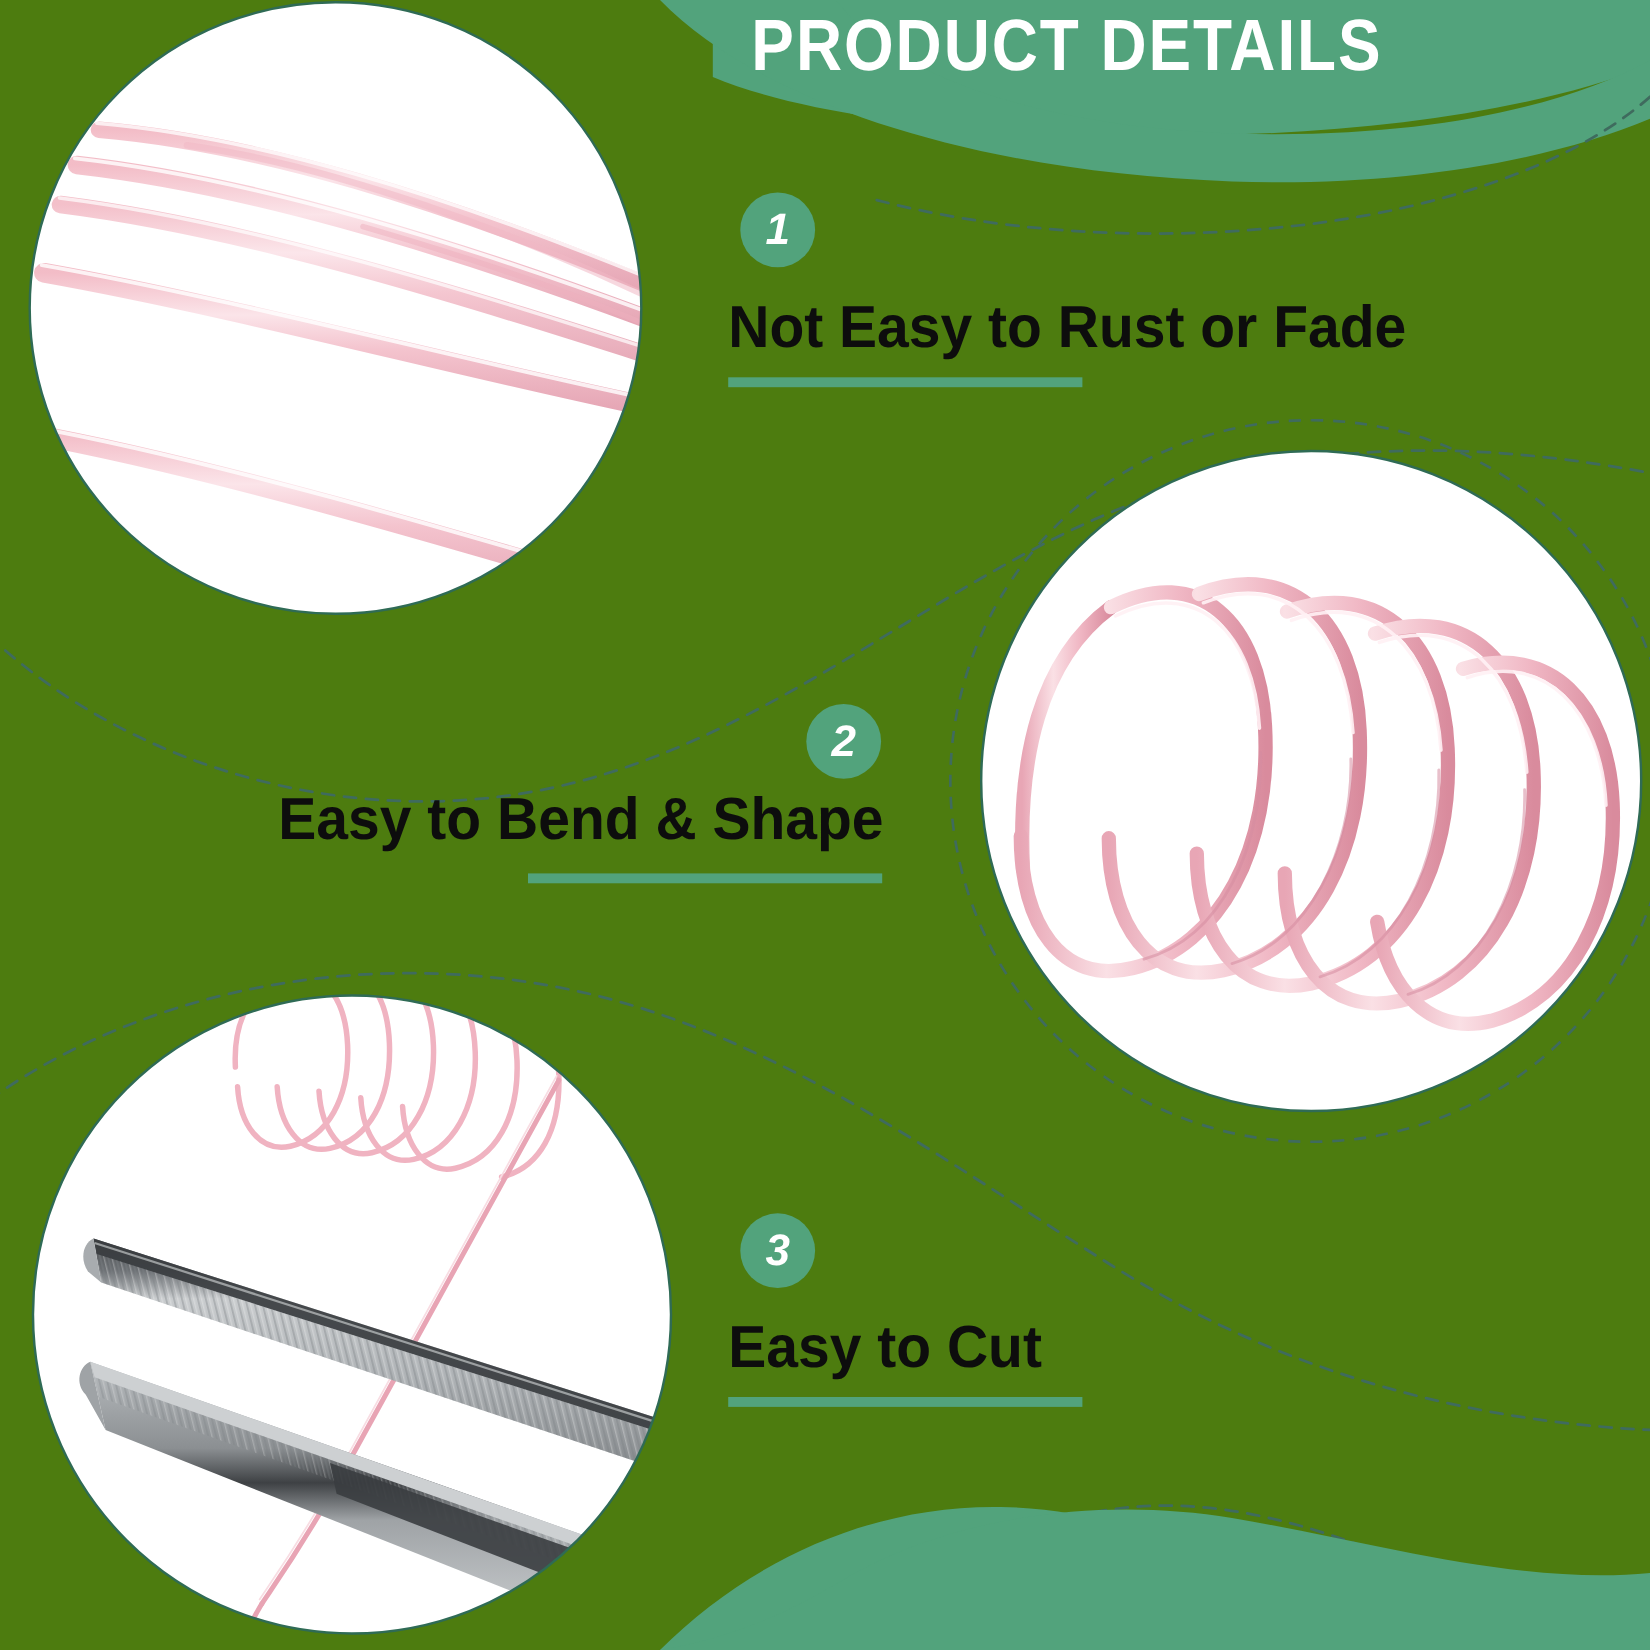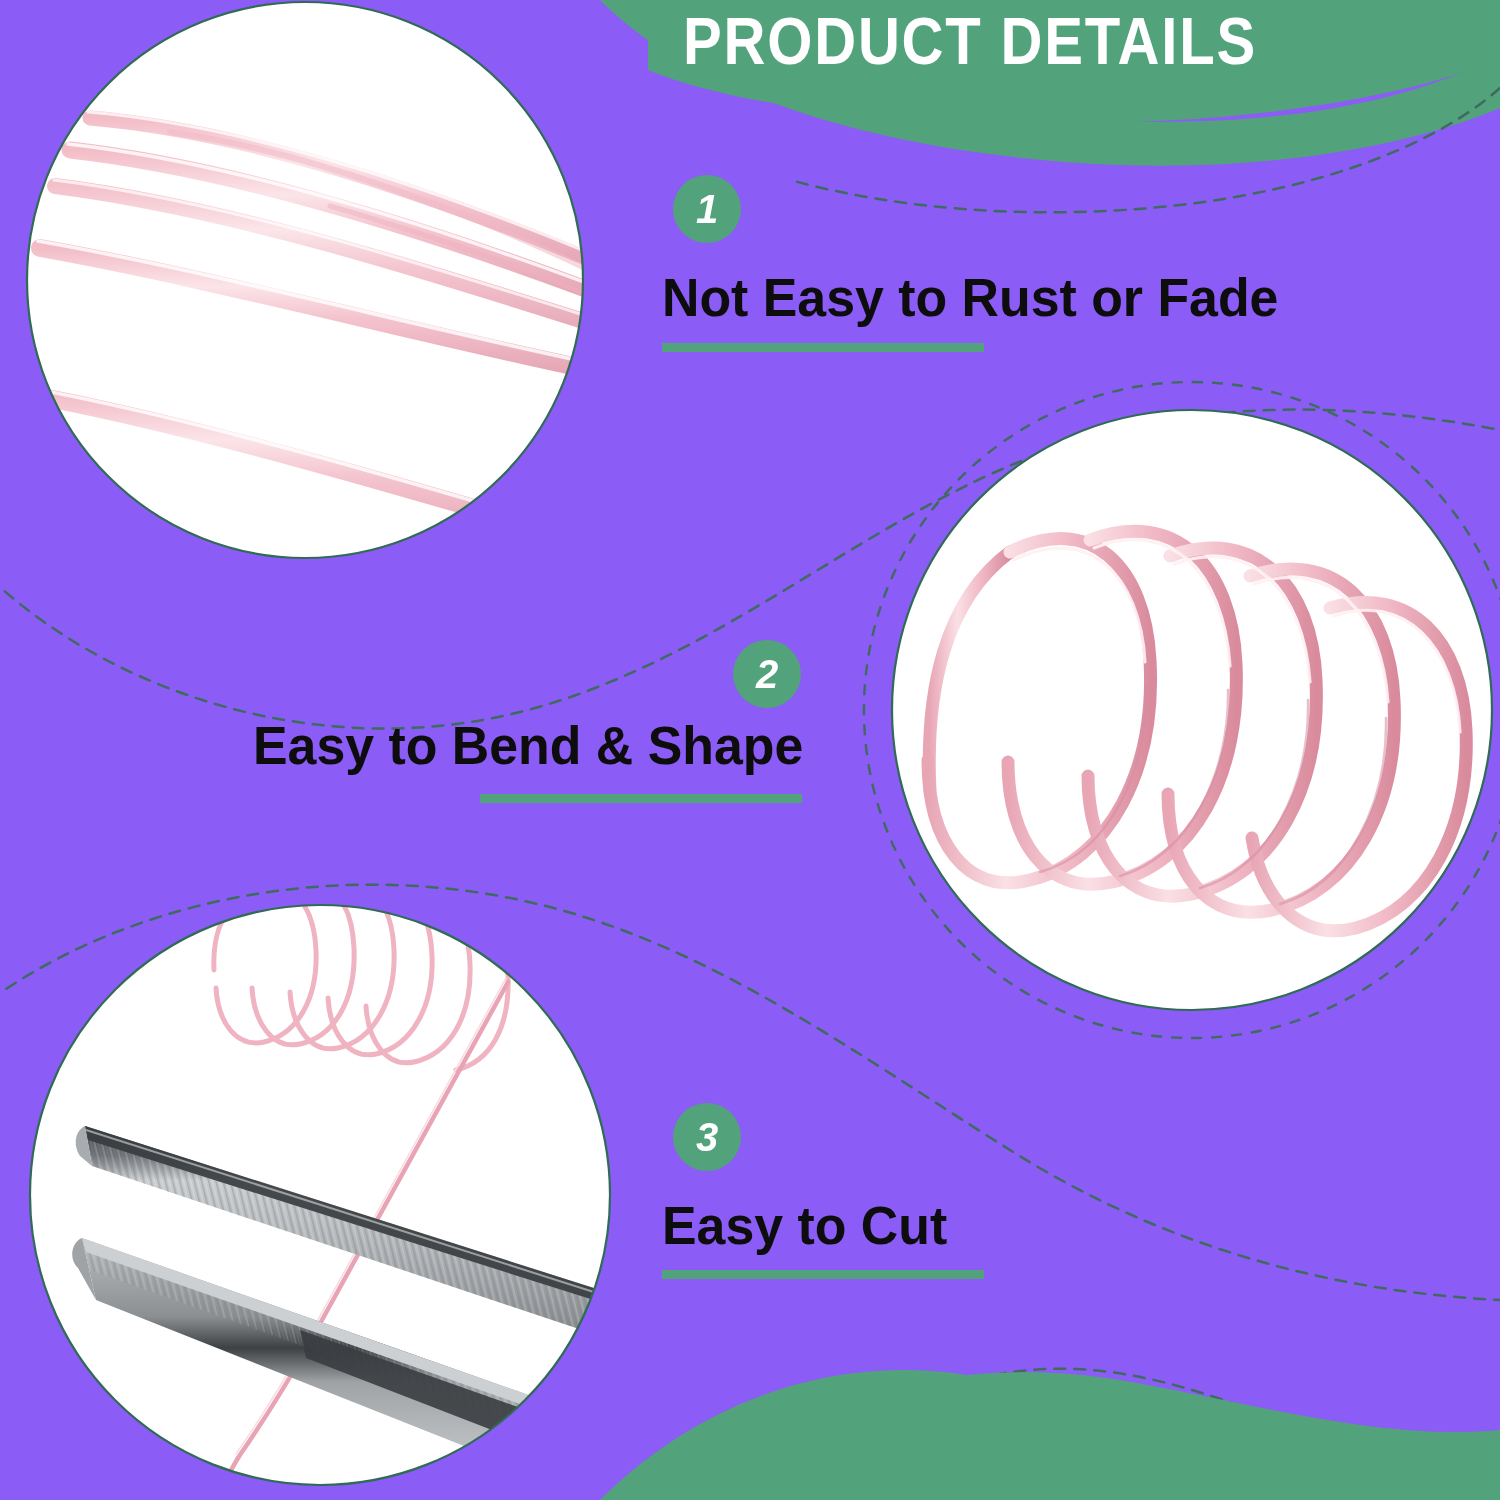--- a/index.html
+++ b/index.html
@@ -4,21 +4,21 @@
 <style>
   html, body {
     margin: 0;
     padding: 0;
     background: #ffffff;
   }
   #stage {
     position: relative;
     width: 1500px;
     height: 1500px;
-    background: #8b5cf6;
+    background: #4d7c0f;
     overflow: hidden;
     font-family: "Liberation Sans", sans-serif;
   }
   .layer {
     position: absolute;
     left: 0; top: 0;
     width: 1500px;
     height: 1500px;
   }
   #bg-svg { z-index: 1; }

